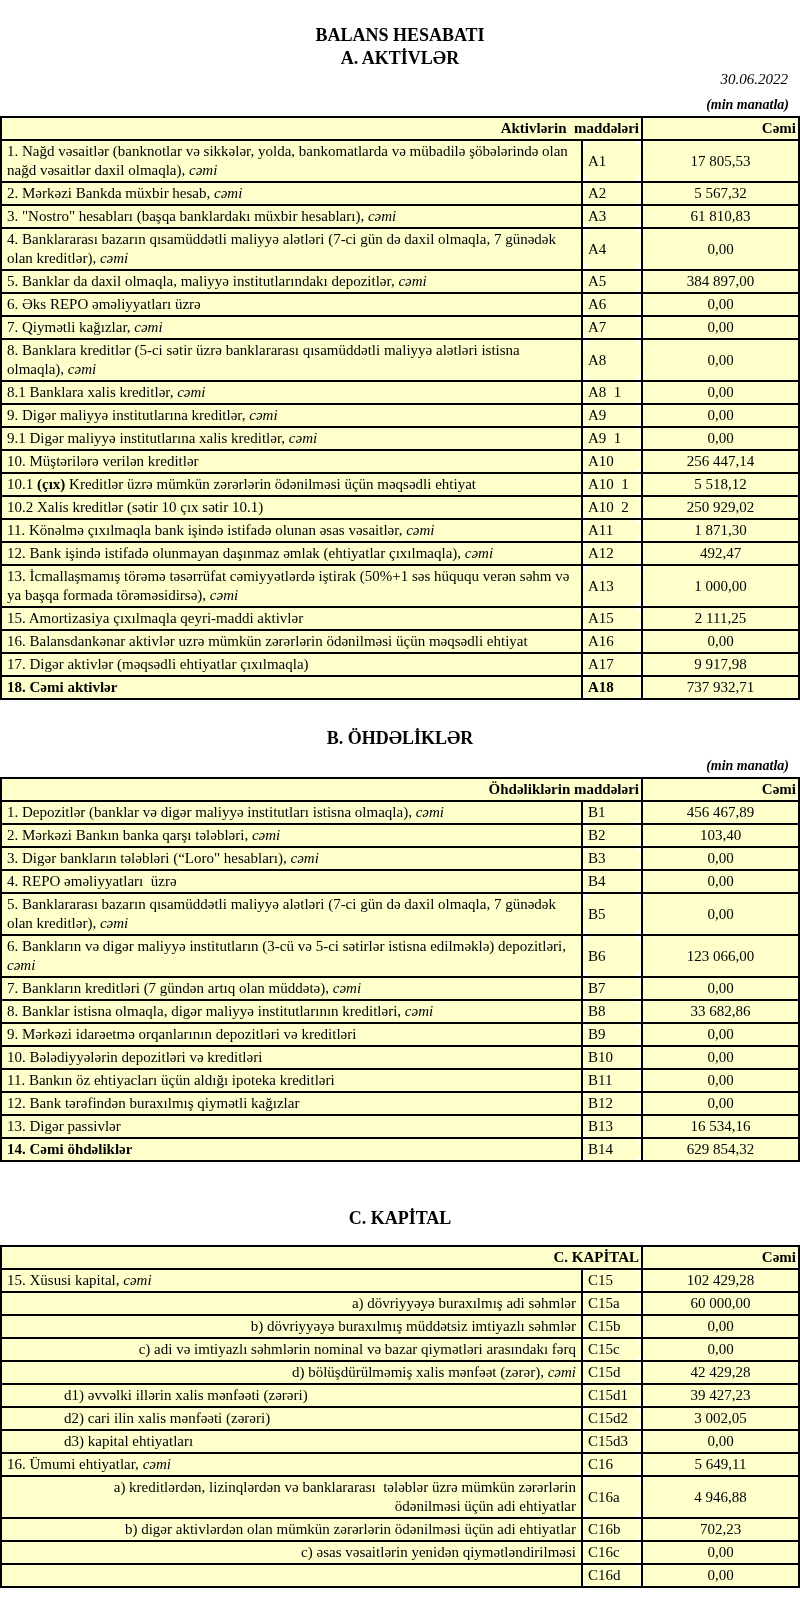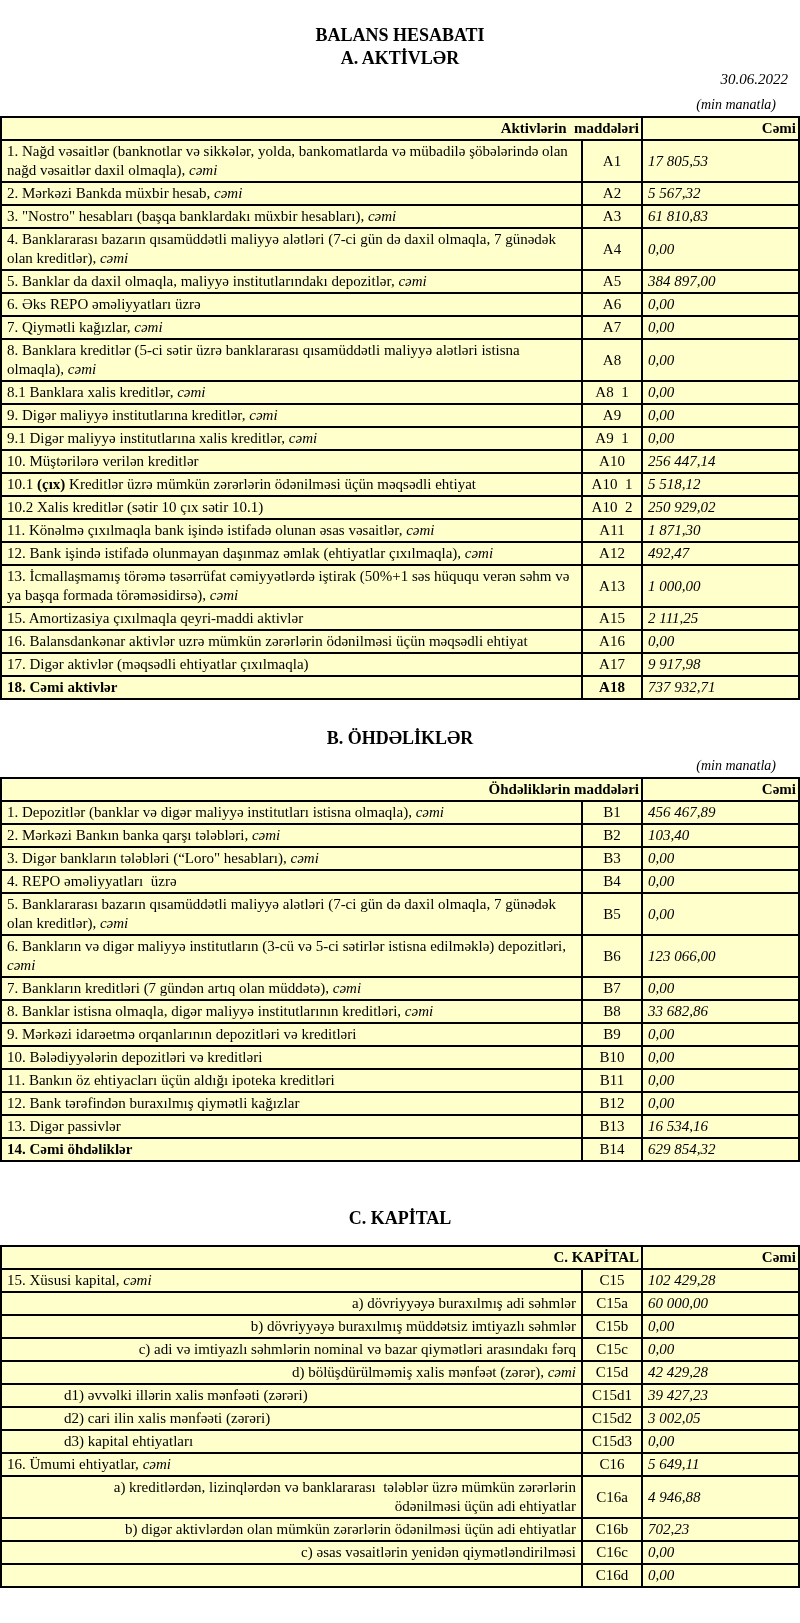--- a/index.html
+++ b/index.html
@@ -22,23 +22,24 @@
     text-align: right;
     font-style: italic;
     font-size: 15px;
     padding-right: 12px;
     margin-top: 1px;
   }
   .unit-note {
     text-align: right;
     font-style: italic;
     font-size: 14px;
-    padding-right: 24px;
+    padding-right: 11px;
     margin-top: 9px;
     margin-bottom: 3px;
+    font-weight: bold;
   }
   .section-title {
     text-align: center;
     font-weight: 700;
     font-size: 18px;
   }
   .sec-b-title { margin-top: 28px; margin-bottom: 0; }
   .sec-c-title { margin-top: 46px; margin-bottom: 16px; }
 
   table.fin {
@@ -58,22 +59,22 @@
     padding: 1px 5px;
     vertical-align: middle;
   }
   .fin th {
     font-weight: 700;
     text-align: right;
     padding: 1px 2px;
     border-radius: 8px;
   }
   .c-label { text-align: left; }
-  .c-code  { text-align: center; white-space: nowrap; }
-  .c-value { text-align: left; white-space: nowrap; padding-right: 6px; font-style: italic; }
+  .c-code  { text-align: left; white-space: nowrap; border-radius: 14px; }
+  .c-value { text-align: center; white-space: nowrap; padding-right: 6px; }
   .em   { font-style: italic; }
   .bold { font-weight: 700; }
   td.ind1 { padding-left: 50px; text-align: right; }
   td.ind2 { padding-left: 62px; margin-left: 43px; }
 </style>
 </head>
 <body>
 
 <div class="page">
 

